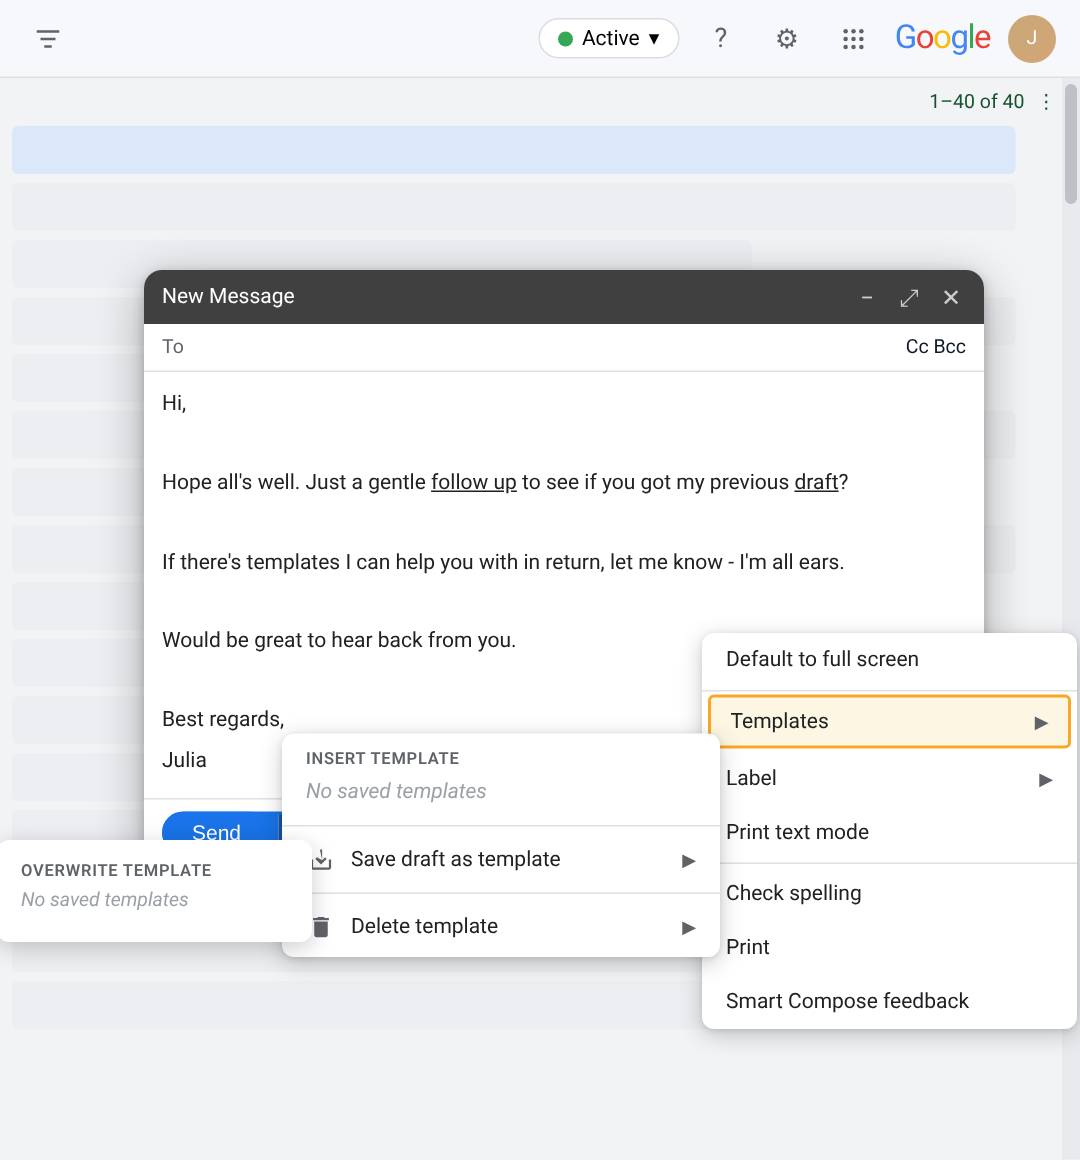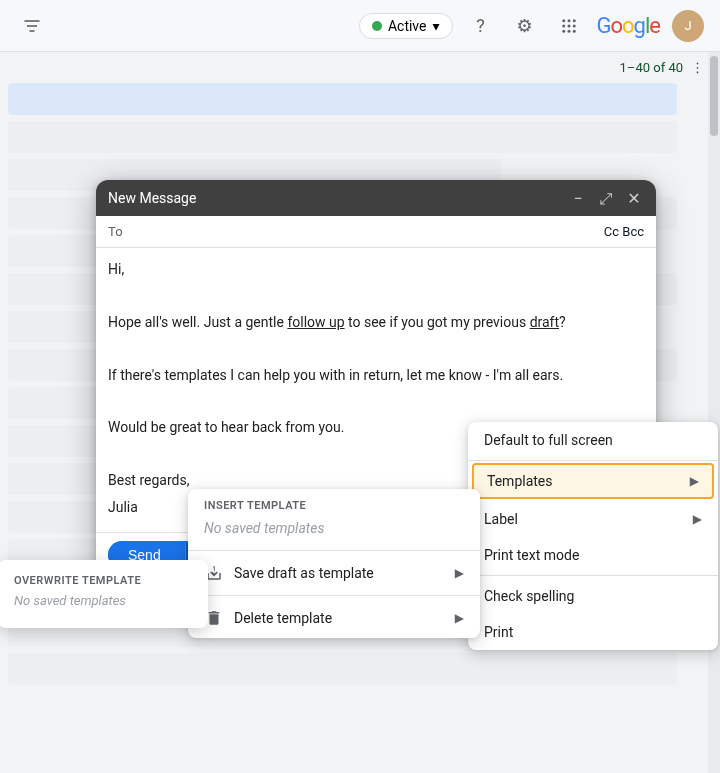--- a/index.html
+++ b/index.html
@@ -509,20 +509,23 @@
   <div class="menu-item">
     <span>Print text mode</span>
   </div>
   <div class="menu-divider"></div>
   <div class="menu-item">
     <span>Check spelling</span>
   </div>
   <div class="menu-item">
     <span>Print</span>
   </div>
+  <div class="menu-item">
+    <span>Smart Compose feedback</span>
+  </div>
 </div>
 
 <div class="context-menu-insert">
   <div class="insert-header">INSERT TEMPLATE</div>
   <div class="insert-empty">No saved templates</div>
   <div class="menu-divider"></div>
   <div class="sub-menu-row">
     <span class="sub-icon">
       <svg width="18" height="18" viewBox="0 0 24 24" fill="#5f6368">
           <path d="M19 12v7H5v-7H3v7c0 1.1.9 2 2 2h14c1.1 0 2-.9 2-2v-7h-2zm-6 .67l2.59-2.58L17 11.5l-5 5-5-5 1.41-1.41L13 12.67V3h-2z"></path>

